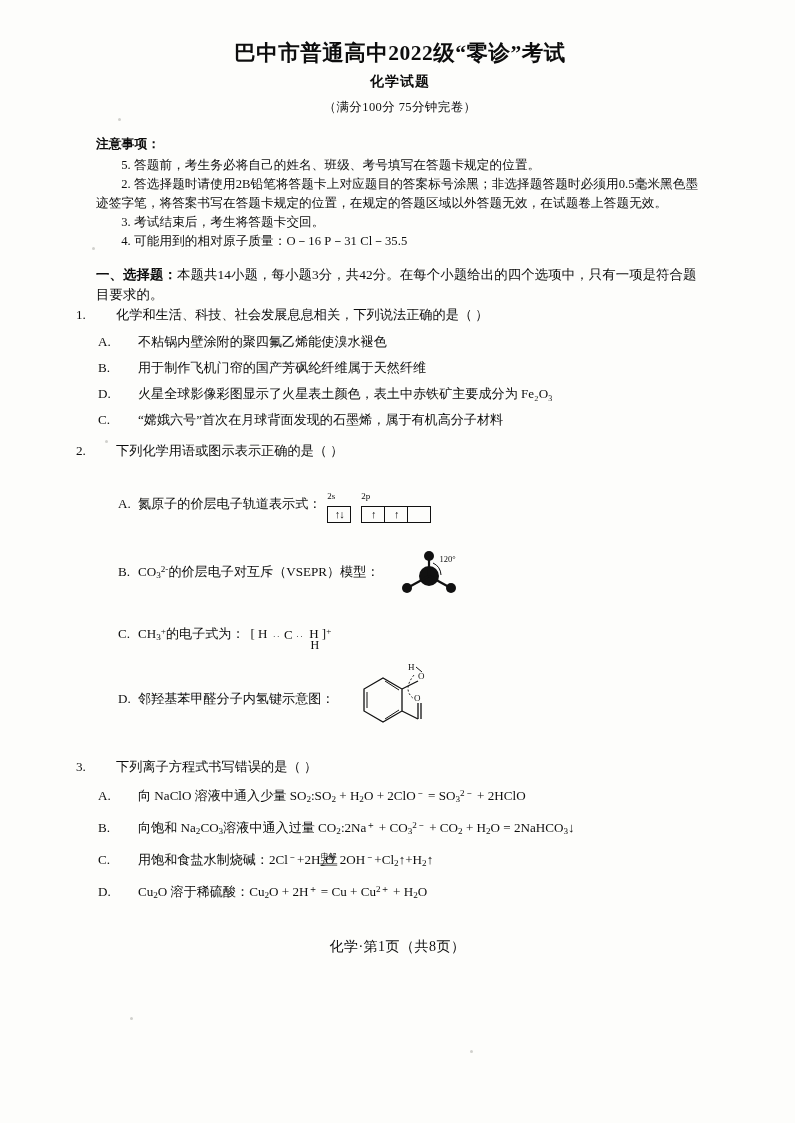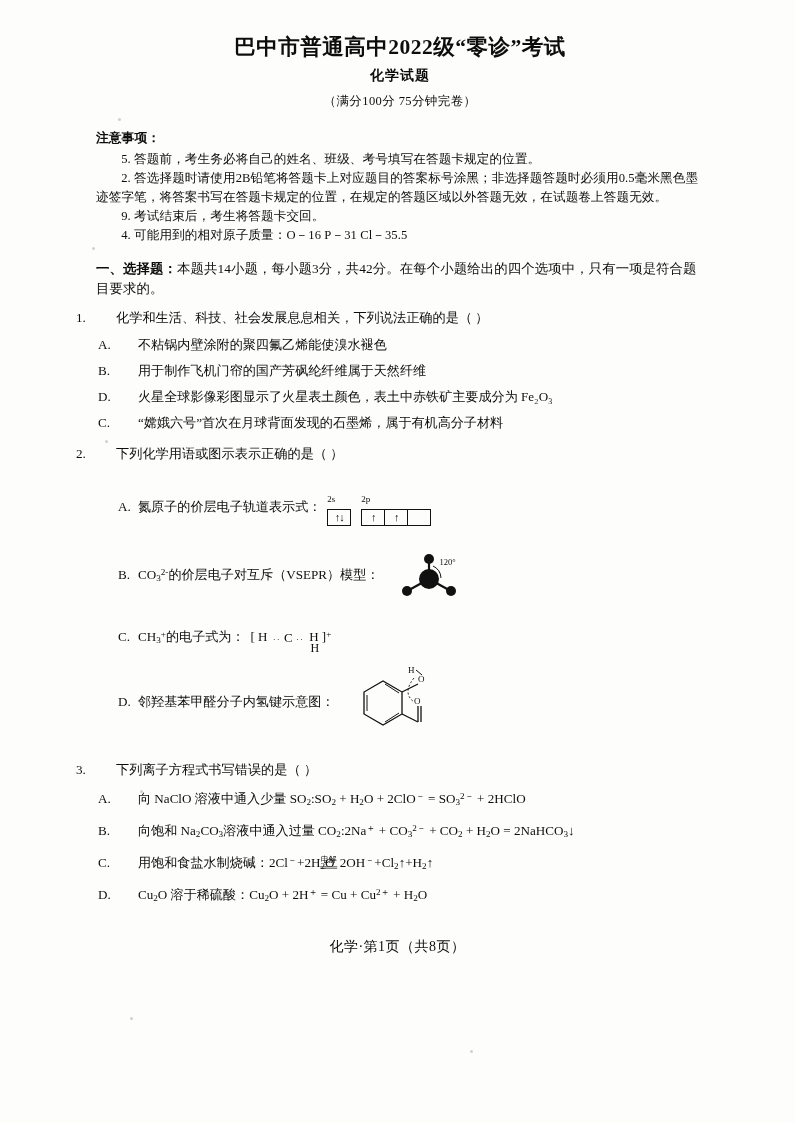--- a/index.html
+++ b/index.html
@@ -25,21 +25,21 @@
   .scan-noise {
     position: absolute;
     width: 3px; height: 3px;
     background: #b9b9b4;
     border-radius: 50%;
     opacity: .65;
   }
   .content {
     position: absolute;
     left: 96px;
-    top: 32px;
+    top: 38px;
     width: 608px;
   }
   .title-main {
     text-align: center;
     font-size: 21.5px;
     font-weight: bold;
     letter-spacing: .5px;
     font-family: "Liberation Serif", "DejaVu Serif", serif;
     margin-bottom: 6px;
   }
@@ -69,21 +69,20 @@
     letter-spacing: .1px;
   }
   .section-head {
     font-size: 13.4px;
     line-height: 20px;
     margin-top: 14px;
     letter-spacing: .1px;
   }
   .section-head .sh-label { font-weight: bold; }
   .q {
-    margin-top: 9px;
     font-size: 13.2px;
     line-height: 20px;
   }
   .q-stem {
     padding-left: 20px;
     text-indent: -20px;
   }
   .q-num { display: inline-block; width: 20px; }
   .opt {
     padding-left: 42px;
@@ -156,21 +155,21 @@
   <div class="content">
 
     <div class="title-main">巴中市普通高中2022级“零诊”考试</div>
     <div class="title-sub">化学试题</div>
     <div class="score-line">（满分100分  75分钟完卷）</div>
 
     <div>
       <div class="notice-title">注意事项：</div>
       <div class="notice-item">5. 答题前，考生务必将自己的姓名、班级、考号填写在答题卡规定的位置。</div>
       <div class="notice-item">2. 答选择题时请使用2B铅笔将答题卡上对应题目的答案标号涂黑；非选择题答题时必须用0.5毫米黑色墨迹签字笔，将答案书写在答题卡规定的位置，在规定的答题区域以外答题无效，在试题卷上答题无效。</div>
-      <div class="notice-item">9. 考试结束后，考生将答题卡交回。</div>
+      <div class="notice-item">3. 考试结束后，考生将答题卡交回。</div>
       <div class="notice-item">4. 可能用到的相对原子质量：O－16  P－31  Cl－35.5</div>
     </div>
 
     <div class="section-head">
       <span class="sh-label">一、选择题：</span><span>本题共14小题，每小题3分，共42分。在每个小题给出的四个选项中，只有一项是符合题目要求的。</span>
     </div>
 
     <div class="q">
       <div class="q-stem">
         <span class="q-num">1.</span><span>化学和生活、科技、社会发展息息相关，下列说法正确的是（      ）</span>

